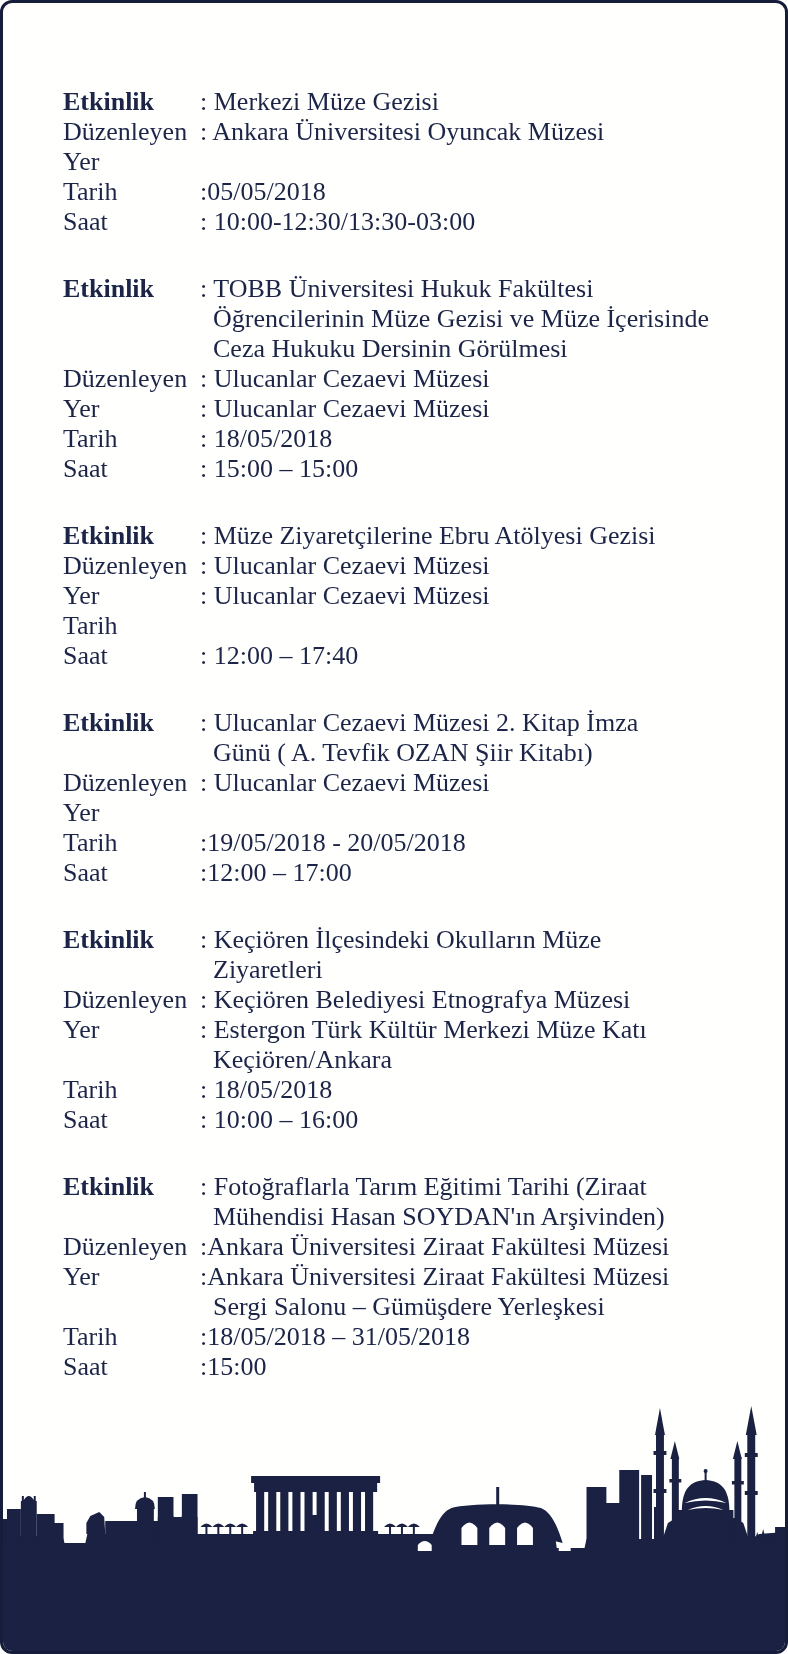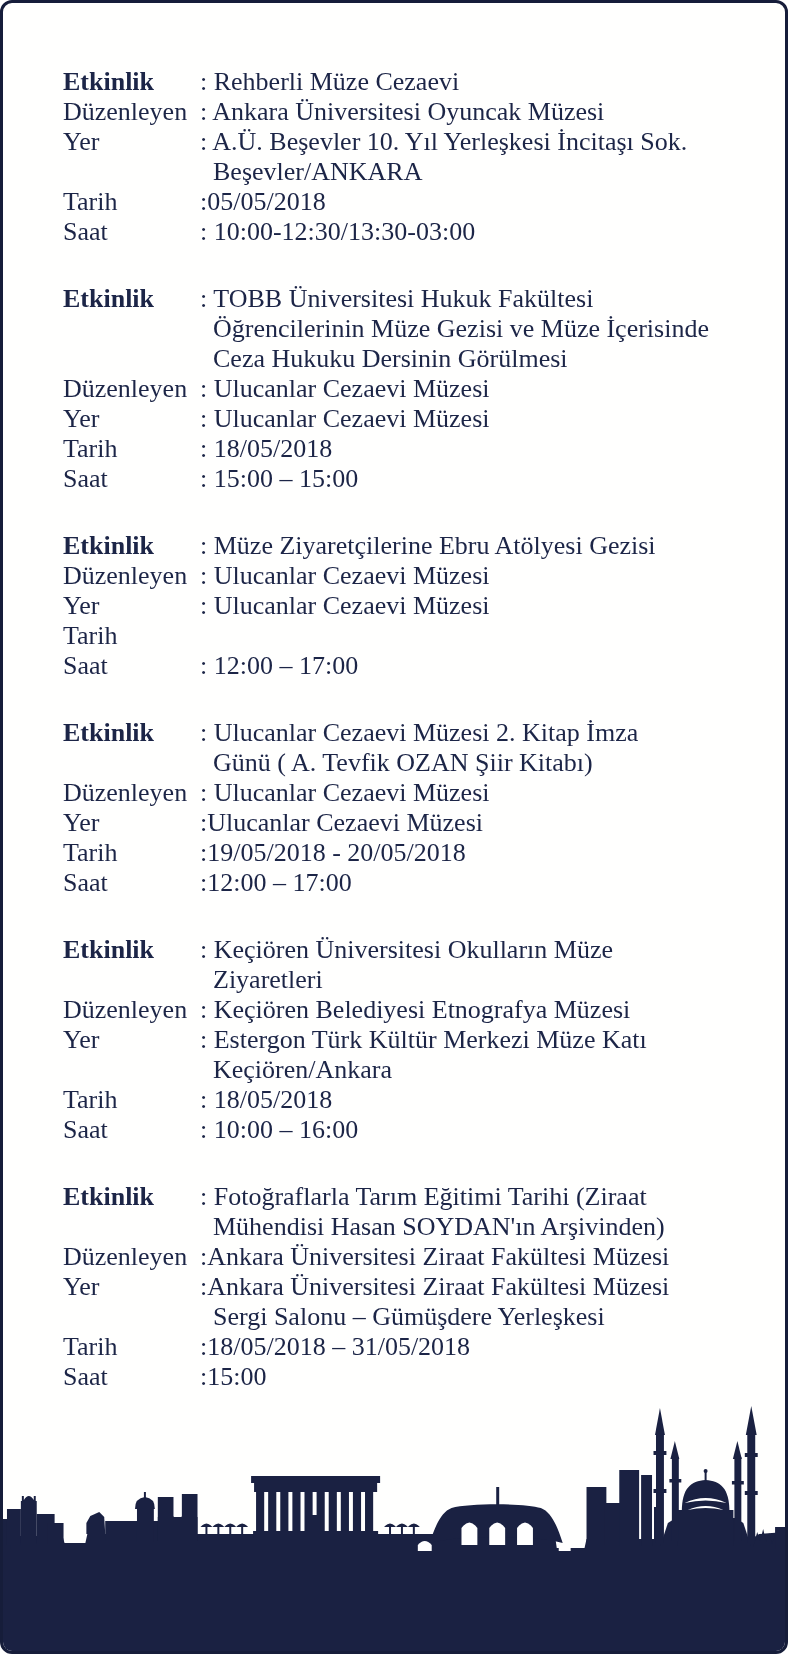--- a/index.html
+++ b/index.html
@@ -9,21 +9,21 @@
     box-sizing:border-box;
     background:#fffffe;
     border:3px solid #161d3a;
     border-radius:12px;
     overflow:hidden;
     font-family:"Liberation Serif","DejaVu Serif",serif;
     color:#1c2547;
   }
   .content{
     position:relative;
-    padding:64px 50px 0 60px;
+    padding:84px 50px 0 60px;
     z-index:2;
   }
   .event-block{margin:0 0 37px 0;}
   .field-row{
     display:flex;
     align-items:flex-start;
     font-size:26px;
     line-height:30px;
   }
   .field-label{
@@ -45,30 +45,28 @@
 </style>
 </head>
 <body>
 
 <div class="page">
 
   <main class="content" style="color: rgb(28, 37, 71);">
       <section class="event-block">
         <div class="field-row">
       <span class="field-label">Etkinlik</span>
-      <span class="field-value">: Rehberli Müze Cezaevi</span>
+      <span class="field-value">: Merkezi Müze Gezisi</span>
     </div>
         <div class="field-row">
       <span class="field-label">Düzenleyen</span>
       <span class="field-value">: Ankara Üniversitesi Oyuncak Müzesi</span>
     </div>
         <div class="field-row">
       <span class="field-label">Yer</span>
-      <span class="field-value">: A.Ü. Beşevler 10. Yıl Yerleşkesi İncitaşı Sok.
-  Beşevler/ANKARA</span>
     </div>
         <div class="field-row">
       <span class="field-label">Tarih</span>
       <span class="field-value">:05/05/2018</span>
     </div>
         <div class="field-row">
       <span class="field-label">Saat</span>
       <span class="field-value">: 10:00-12:30/13:30-03:00</span>
     </div>
       </section>
@@ -107,50 +105,49 @@
     </div>
         <div class="field-row">
       <span class="field-label">Yer</span>
       <span class="field-value">: Ulucanlar Cezaevi Müzesi</span>
     </div>
         <div class="field-row">
       <span class="field-label">Tarih</span>
     </div>
         <div class="field-row">
       <span class="field-label">Saat</span>
-      <span class="field-value">: 12:00 – 17:00</span>
+      <span class="field-value">: 12:00 – 17:40</span>
     </div>
       </section>
       <section class="event-block">
         <div class="field-row">
       <span class="field-label">Etkinlik</span>
       <span class="field-value">: Ulucanlar Cezaevi Müzesi 2. Kitap İmza
   Günü ( A. Tevfik OZAN Şiir Kitabı)</span>
     </div>
         <div class="field-row">
       <span class="field-label">Düzenleyen</span>
       <span class="field-value">: Ulucanlar Cezaevi Müzesi</span>
     </div>
         <div class="field-row">
       <span class="field-label">Yer</span>
-      <span class="field-value">:Ulucanlar Cezaevi Müzesi</span>
     </div>
         <div class="field-row">
       <span class="field-label">Tarih</span>
       <span class="field-value">:19/05/2018 - 20/05/2018</span>
     </div>
         <div class="field-row">
       <span class="field-label">Saat</span>
       <span class="field-value">:12:00 – 17:00</span>
     </div>
       </section>
       <section class="event-block">
         <div class="field-row">
       <span class="field-label">Etkinlik</span>
-      <span class="field-value">: Keçiören Üniversitesi Okulların Müze
+      <span class="field-value">: Keçiören İlçesindeki Okulların Müze
   Ziyaretleri</span>
     </div>
         <div class="field-row">
       <span class="field-label">Düzenleyen</span>
       <span class="field-value">: Keçiören Belediyesi Etnografya Müzesi</span>
     </div>
         <div class="field-row">
       <span class="field-label">Yer</span>
       <span class="field-value">: Estergon Türk Kültür Merkezi Müze Katı
   Keçiören/Ankara</span>

